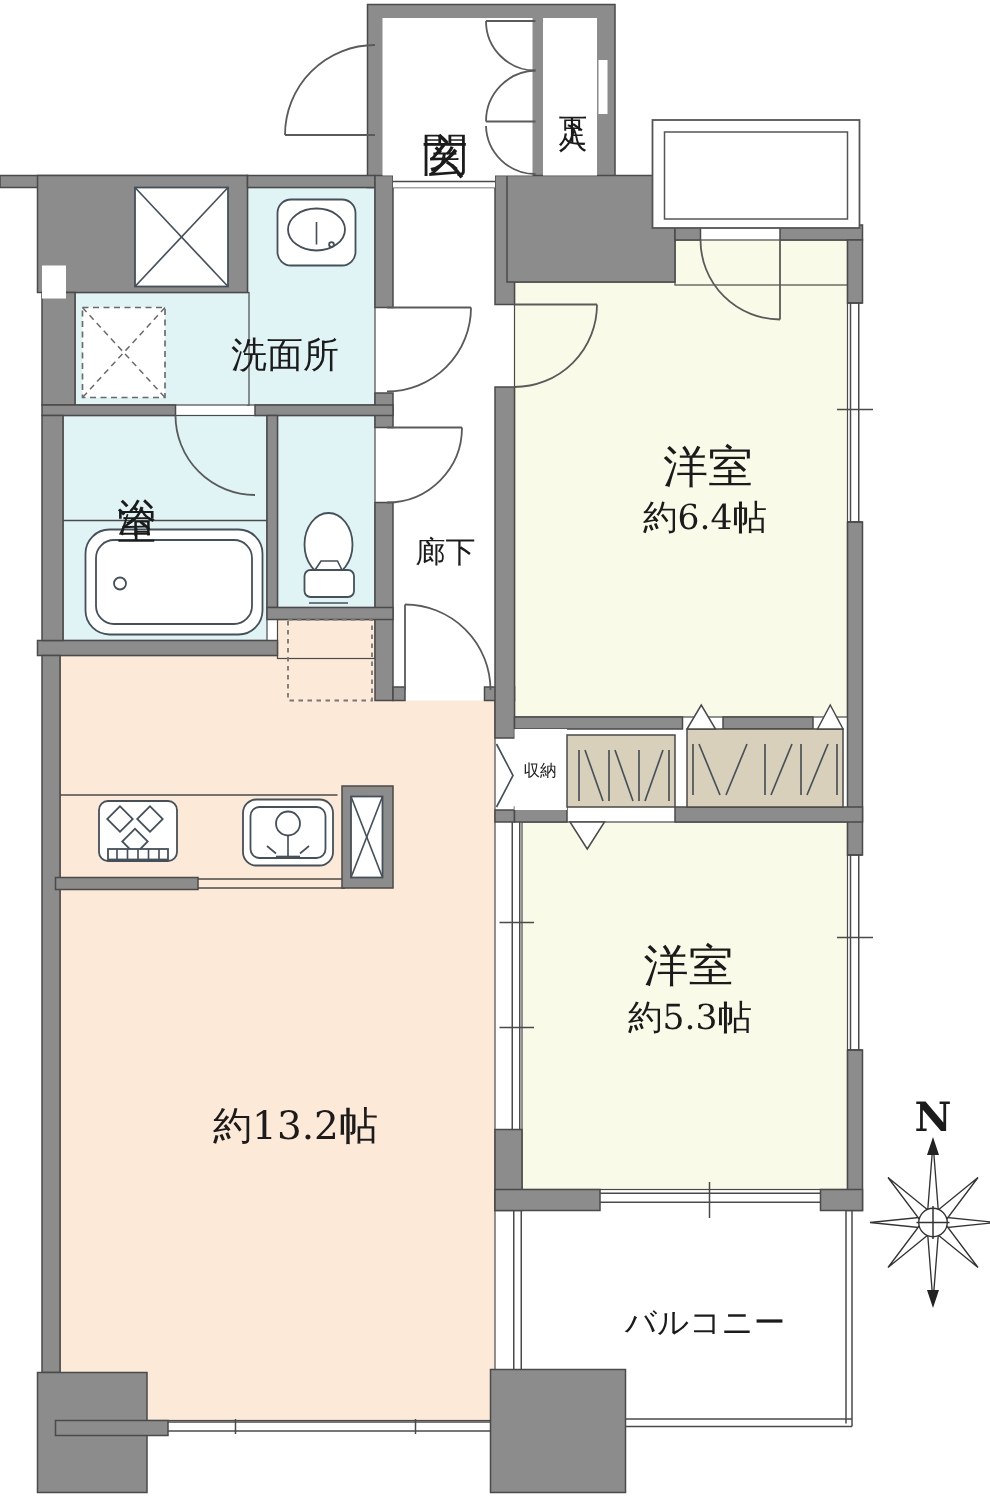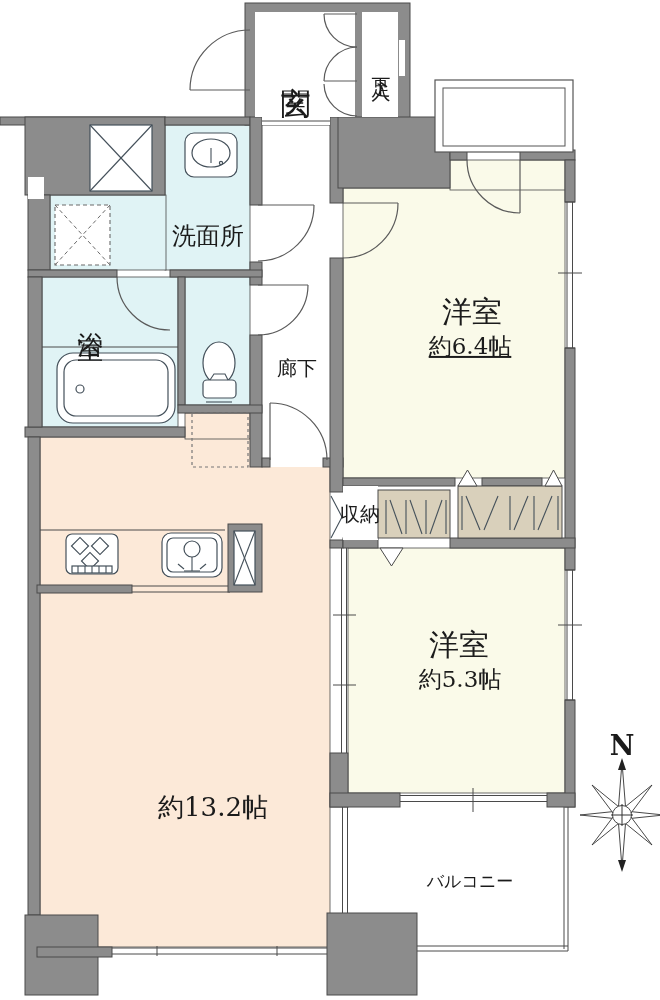--- a/index.html
+++ b/index.html
@@ -310,24 +310,24 @@
     <circle class="comp" cx="622" cy="815" r="9.5" stroke-width="1.3"></circle>
     <line x1="611" y1="815" x2="633" y2="815" stroke="#333" stroke-width="1"></line>
     <line x1="622" y1="804" x2="622" y2="826" stroke="#333" stroke-width="1"></line>
     <polygon points="622,758 618,770 626,770" fill="#222"></polygon>
     <polygon points="622,872 618,860 626,860" fill="#222"></polygon>
   </g>
 </svg>
 
   <div class="lbl vert" style="left:296px;top:66px;font-size:30px;">玄関</div>
   <div class="lbl vert" style="left:381px;top:66px;font-size:19px;letter-spacing:2px;">下足入</div>
-  <div class="lbl" style="left:208px;top:237px;font-size:24px;">洗面所</div>
+  <div class="lbl" style="left:190px;top:237px;font-size:24px;">洗面所</div>
   <div class="lbl vert" style="left:90px;top:314px;font-size:26px;">浴室</div>
   <div class="lbl" style="left:297px;top:368px;font-size:20px;">廊下</div>
   <div class="lbl" style="left:472px;top:312px;font-size:30px;">洋室</div>
-  <div class="lbl" style="left:470px;top:346px;font-size:23px;text-decoration:underline;">約6.4帖</div>
-  <div class="lbl" style="left:360px;top:514px;font-size:20px;">収納</div>
+  <div class="lbl" style="left:470px;top:346px;font-size:23px;">約6.4帖</div>
+  <div class="lbl" style="left:360px;top:514px;font-size:11px;">収納</div>
   <div class="lbl" style="left:459px;top:645px;font-size:30px;">洋室</div>
   <div class="lbl" style="left:460px;top:679px;font-size:23px;text-align:center;">約5.3帖</div>
-  <div class="lbl" style="left:197px;top:808px;font-size:26px;margin-left:16px;">約13.2帖</div>
-  <div class="lbl" style="left:470px;top:882px;font-size:17px;">バルコニー</div>
+  <div class="lbl" style="left:197px;top:752px;font-size:26px;">約13.2帖</div>
+  <div class="lbl" style="left:470px;top:882px;font-size:21px;">バルコニー</div>
   <div class="lbl" style="left:622px;top:746px;font-size:27px;font-weight:bold;">N</div>
 </div>
 
 </body></html>

